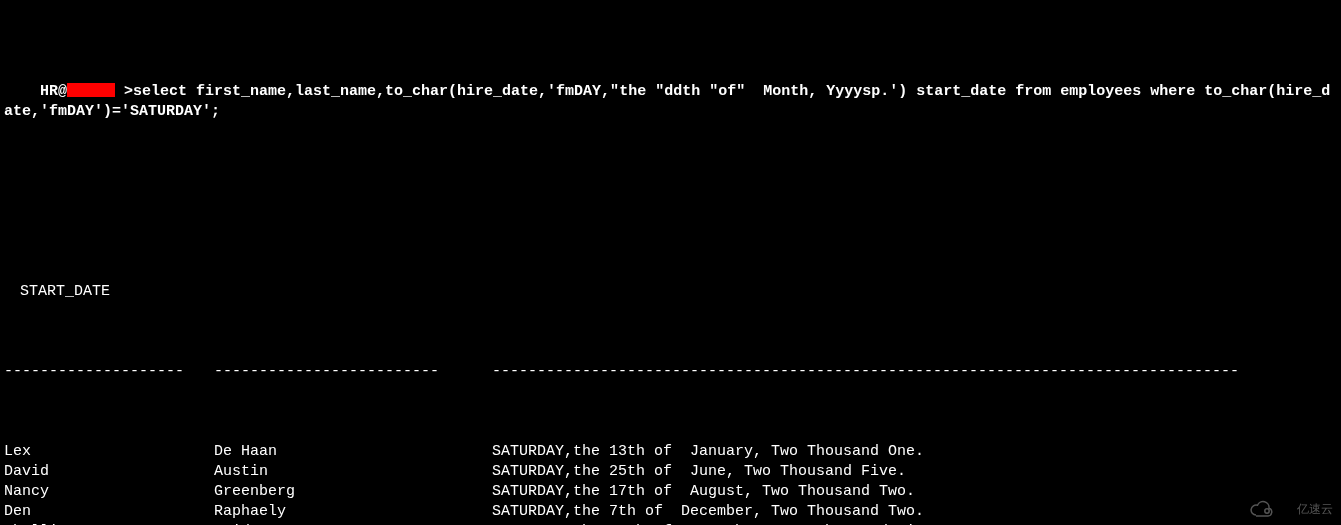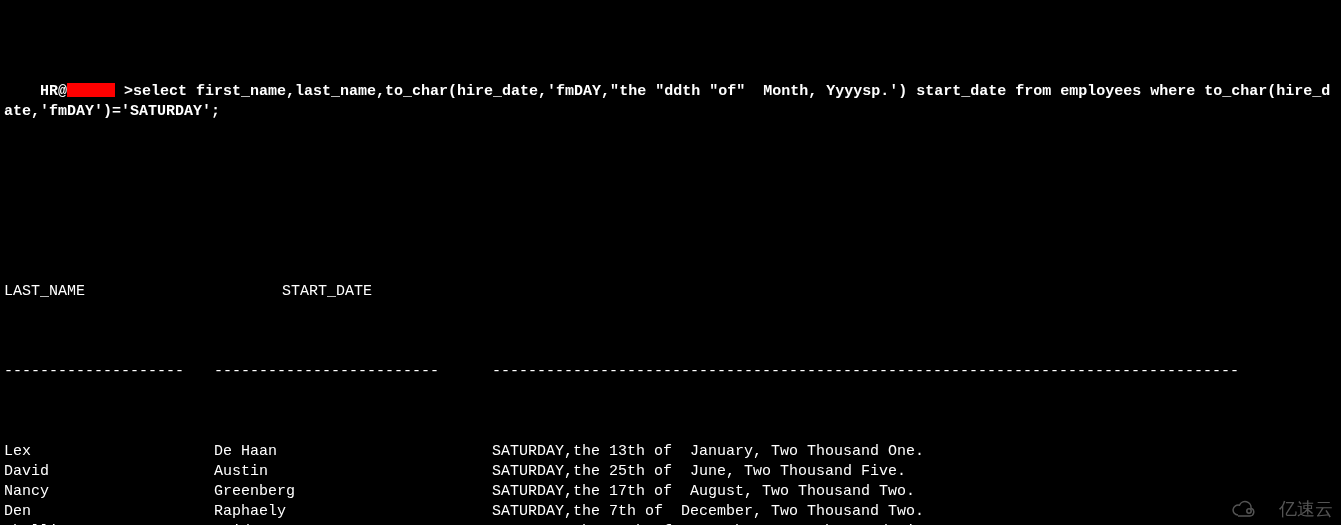--- a/index.html
+++ b/index.html
@@ -53,41 +53,40 @@
   }
   .sep-first  { }
   .sep-last   { }
   .sep-start  { }
   .watermark {
     position: absolute;
     right: 8px;
     bottom: 6px;
     opacity: 0.45;
     font-family: sans-serif;
-    font-size: 18px;
+    font-size: 12px;
     display:flex;
     align-items:center;
     gap:21px;
     color:#bbb;
   }
   .watermark svg { stroke:#bbb; }
 </style>
 </head>
 <body>
 
 <div class="terminal">
 
   <div class="prompt-line">
     <span class="prompt-host">HR@</span><span class="red-block"></span><span> &gt;</span><span>select first_name,last_name,to_char(hire_date,'fmDAY,"the "ddth "of"  Month, Yyyysp.') start_date from employees where to_char(hire_date,'fmDAY')='SATURDAY';</span>
   </div>
 
   <div class="row">&nbsp;</div>
 
   <div class="row">
-    <span class="col-last">LAST_NAME</span>
     <span class="col-start">START_DATE</span>
   </div>
 
   <div class="row">
     <span class="col-first sep-first">--------------------</span>
     <span class="col-last  sep-last">-------------------------</span>
     <span class="col-start sep-start">-----------------------------------------------------------------------------------</span>
   </div>
 
   <div id="rows-container"><div class="row"><span class="col-first">Lex</span><span class="col-last">De Haan</span><span class="col-start">SATURDAY,the 13th of  January, Two Thousand One.</span></div><div class="row"><span class="col-first">David</span><span class="col-last">Austin</span><span class="col-start">SATURDAY,the 25th of  June, Two Thousand Five.</span></div><div class="row"><span class="col-first">Nancy</span><span class="col-last">Greenberg</span><span class="col-start">SATURDAY,the 17th of  August, Two Thousand Two.</span></div><div class="row"><span class="col-first">Den</span><span class="col-last">Raphaely</span><span class="col-start">SATURDAY,the 7th of  December, Two Thousand Two.</span></div><div class="row"><span class="col-first">Shelli</span><span class="col-last">Baida</span><span class="col-start">SATURDAY,the 24th of  December, Two Thousand Five.</span></div></div>

